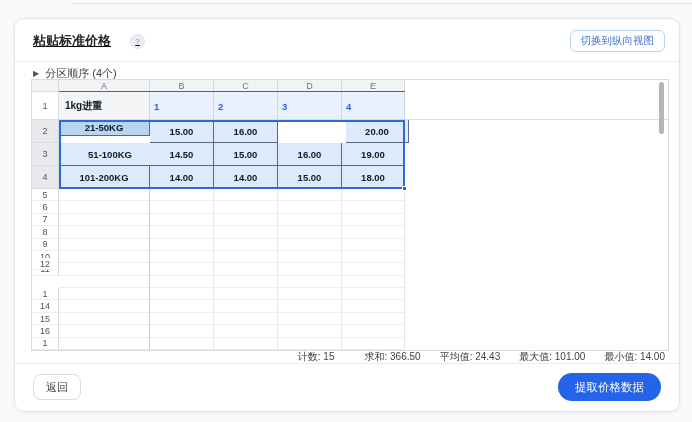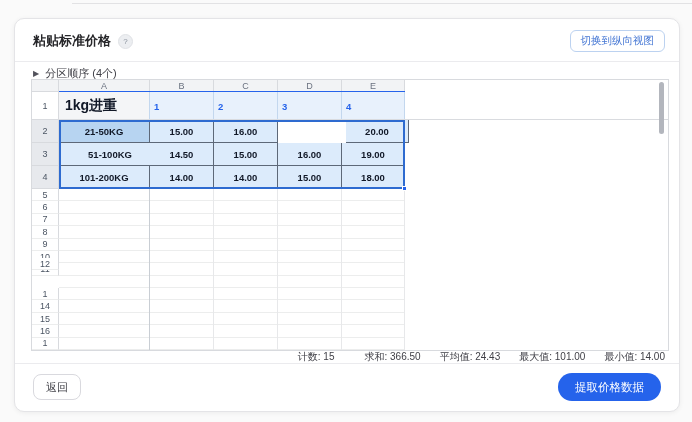--- a/index.html
+++ b/index.html
@@ -9,21 +9,21 @@
     font-family:"Liberation Sans","DejaVu Sans",sans-serif;
     -webkit-font-smoothing:antialiased;
   }
   .abs{position:absolute;box-sizing:border-box;}
   .top-line{position:absolute;top:3px;left:72px;right:0;height:1px;background:#e2e2e4;}
   .card{
     position:absolute;left:14px;top:18px;width:664px;height:392px;
     background:#ffffff;border:1px solid #e4e4e7;border-radius:10px;
     box-shadow:0 1px 5px rgba(0,0,0,0.06);
   }
-  .title-wrap{position:absolute;left:18px;top:12px;height:20px;display:flex;align-items:center;gap:7px;}
+  .title-wrap{position:absolute;left:18px;top:12px;height:20px;display:flex;align-items:center;gap:19px;text-decoration:underline;}
   .title{font-size:13px;font-weight:bold;color:#27272a;}
   .help{
     width:13px;height:13px;border-radius:50%;background:#eceef1;border:1px solid #e0e2e6;
     color:#8a919c;font-size:8px;display:flex;align-items:center;justify-content:center;cursor:pointer;
   }
   .toggle-btn{
     position:absolute;right:14px;top:11px;height:22px;padding:0 10px;
     background:#ffffff;border:1px solid var(--toggle-border);border-radius:6px;
     color:var(--toggle-text);font-size:10.5px;cursor:pointer;
     font-family:inherit;
@@ -42,21 +42,21 @@
     background:#f2f3f5;border-right:1px solid #d8dade;border-bottom:1px solid #d8dade;
     color:#6b7280;font-size:9px;display:flex;align-items:center;justify-content:center;cursor:pointer;
   }
   .gnum{
     color:#4b5563;font-size:9px;display:flex;align-items:center;justify-content:center;
     border-right:1px solid #d8dade;border-bottom:1px solid #eceded;background:#ffffff;cursor:pointer;
   }
   .gnum.sel{background:#e7e9ed;border-bottom:1px solid #d8dade;}
   .cell{font-size:9.5px;font-weight:bold;color:#111827;display:flex;align-items:center;justify-content:center;cursor:cell;}
   .cell.left{justify-content:flex-start;padding-left:6px;}
-  .a1cell{background:#f4f5f7;border-right:1px solid #c3d7ee;font-size:14px;}
+  .a1cell{background:#f4f5f7;border-right:1px solid #c3d7ee;font-size:10px;}
   .mapcell{background:var(--map-fill);color:var(--accent);border-right:1px solid #c3d7ee;}
   .dcell{background:var(--sel-fill);border-right:1px solid #5d6878;border-bottom:1px solid #5d6878;}
   .acell{background:var(--sel-fill);border-right:1px solid #5d6878;border-bottom:1px solid #5d6878;}
   .acell.active{background:var(--sel-fill-active);}
   .line{pointer-events:none;}
   .sel-outline{border:2px solid var(--sel-border);pointer-events:none;}
   .fill-handle{background:var(--accent);border:1px solid #ffffff;pointer-events:none;}
   .scroll-thumb{background:#b3b6bd;border-radius:2.5px;cursor:grab;}
   .stats{
     position:absolute;right:14px;top:331px;height:13px;display:flex;align-items:center;
@@ -137,21 +137,21 @@
         <div class="abs ghead" style="left: 310px; top: 0px; width: 63px; height: 12px;">E</div>
         <div class="abs line" style="left: 27px; top: 11px; width: 346px; height: 2px; background: rgb(37, 99, 235);"></div>
         <div class="abs gnum" style="left: 0px; top: 12px; width: 27px; height: 28px;">1</div>
         <div class="abs cell left a1cell" style="left: 27px; top: 12px; width: 91px; height: 28px;">1kg进重</div>
         <div class="abs cell left mapcell" style="left: 118px; top: 12px; width: 64px; height: 28px; padding-left: 4px;">1</div>
         <div class="abs cell left mapcell" style="left: 182px; top: 12px; width: 64px; height: 28px; padding-left: 4px;">2</div>
         <div class="abs cell left mapcell" style="left: 246px; top: 12px; width: 64px; height: 28px; padding-left: 4px;">3</div>
         <div class="abs cell left mapcell" style="left: 310px; top: 12px; width: 63px; height: 28px; padding-left: 4px;">4</div>
         <div class="abs line" style="left: 0px; top: 39px; width: 636px; height: 1px; background: rgb(217, 219, 223);"></div>
         <div class="abs gnum sel" style="left: 0px; top: 40px; width: 27px; height: 23px;">2</div>
-        <div class="abs cell acell active" style="left: 27px; top: 40px; width: 91px; height: 23px;">21-50KG</div>
+        <div class="abs cell acell active" style="left: 27px; top: 40px; width: 91px; height: 16px;">21-50KG</div>
         <div class="abs cell dcell" style="left: 118px; top: 40px; width: 64px; height: 23px;">15.00</div>
         <div class="abs cell dcell" style="left: 182px; top: 40px; width: 64px; height: 23px;">16.00</div>
         <div class="abs cell dcell" style="left: 314px; top: 40px; width: 63px; height: 23px;">20.00</div>
         <div class="abs gnum sel" style="left: 0px; top: 63px; width: 27px; height: 23px;">3</div>
         <div class="abs cell acell" style="left: 27px; top: 63px; width: 103px; height: 23px;">51-100KG</div>
         <div class="abs cell dcell" style="left: 118px; top: 63px; width: 64px; height: 23px;">14.50</div>
         <div class="abs cell dcell" style="left: 182px; top: 63px; width: 64px; height: 23px;">15.00</div>
         <div class="abs cell dcell" style="left: 246px; top: 63px; width: 64px; height: 23px;">16.00</div>
         <div class="abs cell dcell" style="left: 310px; top: 63px; width: 63px; height: 23px;">19.00</div>
         <div class="abs gnum sel" style="left: 0px; top: 86px; width: 27px; height: 23px;">4</div>

